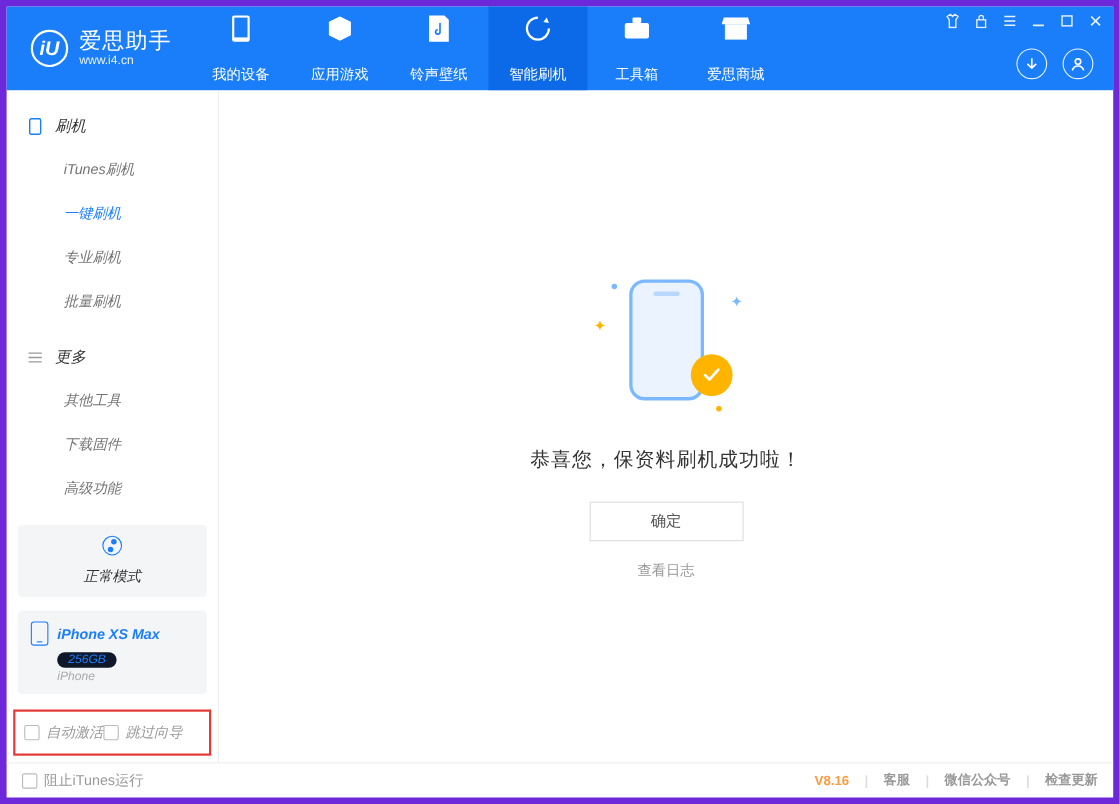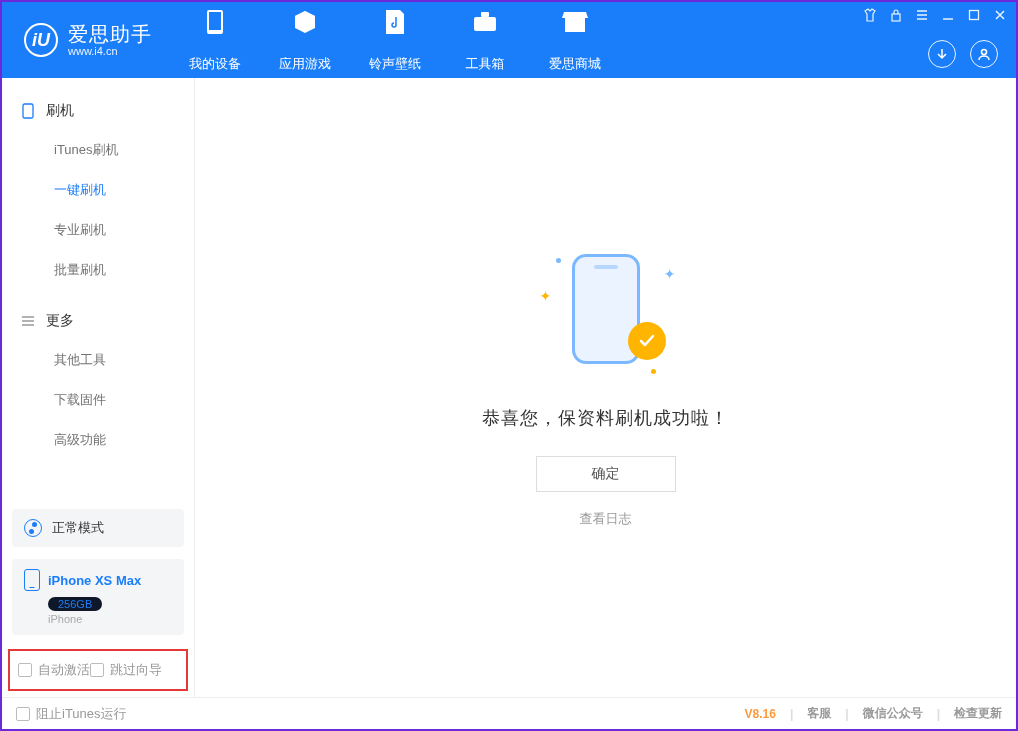--- a/index.html
+++ b/index.html
@@ -1,42 +1,42 @@
 <!DOCTYPE html>
 <html><head>
 <meta charset="utf-8">
 <style>
 * { margin: 0; padding: 0; box-sizing: border-box; font-family: "Microsoft YaHei", Arial, sans-serif; }
 body { background: #fff; }
-.app-window { width: 1018px; height: 731px; border: 2px solid #6d28d9; display: flex; flex-direction: column; background: #fff; }
+.app-window { width: 1018px; height: 731px; border: 6px solid #6d28d9; display: flex; flex-direction: column; background: #fff; }
 .titlebar { height: 76px; background: linear-gradient(180deg, #1a7efb 0%, #1a7efb 100%); display: flex; align-items: stretch; color: #fff; position: relative; }
 .logo-area { display: flex; align-items: center; padding: 0 18px 0 22px; }
 .logo-icon { width: 34px; height: 34px; border: 2.5px solid #fff; border-radius: 50%; display: flex; align-items: center; justify-content: center; font-weight: bold; font-size: 18px; color: #fff; font-style: italic; margin-right: 10px; }
 .logo-text { display: flex; flex-direction: column; line-height: 1.1; }
 .logo-name { font-size: 20px; font-weight: 500; letter-spacing: 1px; }
 .logo-url { font-size: 11px; opacity: 0.9; }
 .nav-tabs { display: flex; align-items: stretch; }
 .nav-tab { width: 90px; display: flex; flex-direction: column; align-items: center; justify-content: center; cursor: pointer; color: #fff; font-size: 13px; gap: 19px; }
 .nav-tab.active { background: #0c6ae8; }
 .nav-tab .icon { width: 28px; height: 28px; display: flex; align-items: center; justify-content: center; }
 .nav-tab svg { fill: #fff; }
 .win-controls { position: absolute; right: 6px; top: 4px; display: flex; gap: 6px; align-items: center; color: #fff; }
 .win-controls .wc { width: 20px; height: 18px; display: flex; align-items: center; justify-content: center; cursor: pointer; opacity: 0.9; }
 .win-controls svg { stroke: #fff; fill: none; }
 .right-circles { position: absolute; right: 18px; bottom: 10px; display: flex; gap: 14px; }
 .circle-btn { width: 28px; height: 28px; border: 1.5px solid rgba(255,255,255,0.9); border-radius: 50%; display: flex; align-items: center; justify-content: center; cursor: pointer; }
 .body-area { flex: 1; display: flex; min-height: 0; }
-.sidebar { width: 193px; border-right: 1px solid #eee; display: flex; flex-direction: column; }
+.sidebar { width: 193px; border-right: 1px solid #eee; display: flex; flex-direction: column; font-style: italic; }
 .side-scroll { flex: 1; overflow: auto; padding-top: 14px; }
 .side-group-header { display: flex; align-items: center; gap: 10px; padding: 10px 18px; color: #333; font-size: 14px; font-weight: 500; }
 .side-group-header .g-icon { width: 16px; height: 16px; display: flex; align-items: center; justify-content: center; }
 .side-item { padding: 11px 18px 11px 52px; font-size: 13px; color: #737373; cursor: pointer; }
 .side-item.active { color: #1a7efb; }
 .side-spacer { height: 12px; }
-.device-box { margin: 6px 10px; padding: 10px 12px; border-radius: 4px; }
+.device-box { margin: 6px 10px; padding: 10px 12px; border-radius: 4px; flex-direction: column; }
 .device-box.mode { background: #f3f5f7; display: flex; align-items: center; gap: 10px; color: #333; font-size: 13px; }
 .mode-icon { width: 18px; height: 18px; border: 1.5px solid #1a7efb; border-radius: 50%; position: relative; }
 .mode-icon::before, .mode-icon::after { content: ""; position: absolute; width: 5px; height: 5px; background: #1a7efb; border-radius: 50%; }
 .mode-icon::before { top: 2px; left: 7px; }
 .mode-icon::after { bottom: 2px; right: 7px; }
 .device-box.phone { background: #f3f5f7; }
 .phone-row { display: flex; align-items: center; gap: 8px; }
 .phone-icon { width: 16px; height: 22px; border: 1.5px solid #1a7efb; border-radius: 3px; position: relative; }
 .phone-icon::after { content: ""; position: absolute; bottom: 2px; left: 50%; transform: translateX(-50%); width: 5px; height: 1.5px; background: #1a7efb; }
 .phone-name { color: #1a7efb; font-size: 13px; font-weight: 600; }
@@ -101,20 +101,29 @@
       </div>
       <div class="nav-tab">
         <span class="icon">
             <svg width="22" height="26" viewBox="0 0 22 26">
               <path d="M2 1 h14 l4 4 v20 h-18 z" fill="#fff"></path>
               <path d="M12 8 v8 a2 2 0 1 1 -2 -2" stroke="#1a7efb" stroke-width="1.5" fill="none"></path>
             </svg>
           </span>
         <span>铃声壁纸</span>
       </div>
+      <div class="nav-tab active">
+        <span class="icon">
+            <svg width="26" height="26" viewBox="0 0 26 26">
+              <path d="M13 3 a10 10 0 1 0 10 10" stroke="#fff" stroke-width="2" fill="none"></path>
+              <path d="M21 3 l2 5 l-5 -1 z" fill="#fff"></path>
+            </svg>
+          </span>
+        <span>智能刷机</span>
+      </div>
       <div class="nav-tab">
         <span class="icon">
             <svg width="26" height="22" viewBox="0 0 26 22">
               <rect x="2" y="6" width="22" height="14" rx="2" fill="#fff"></rect>
               <rect x="9" y="1" width="8" height="5" rx="1" fill="#fff"></rect>
             </svg>
           </span>
         <span>工具箱</span>
       </div>
       <div class="nav-tab">

